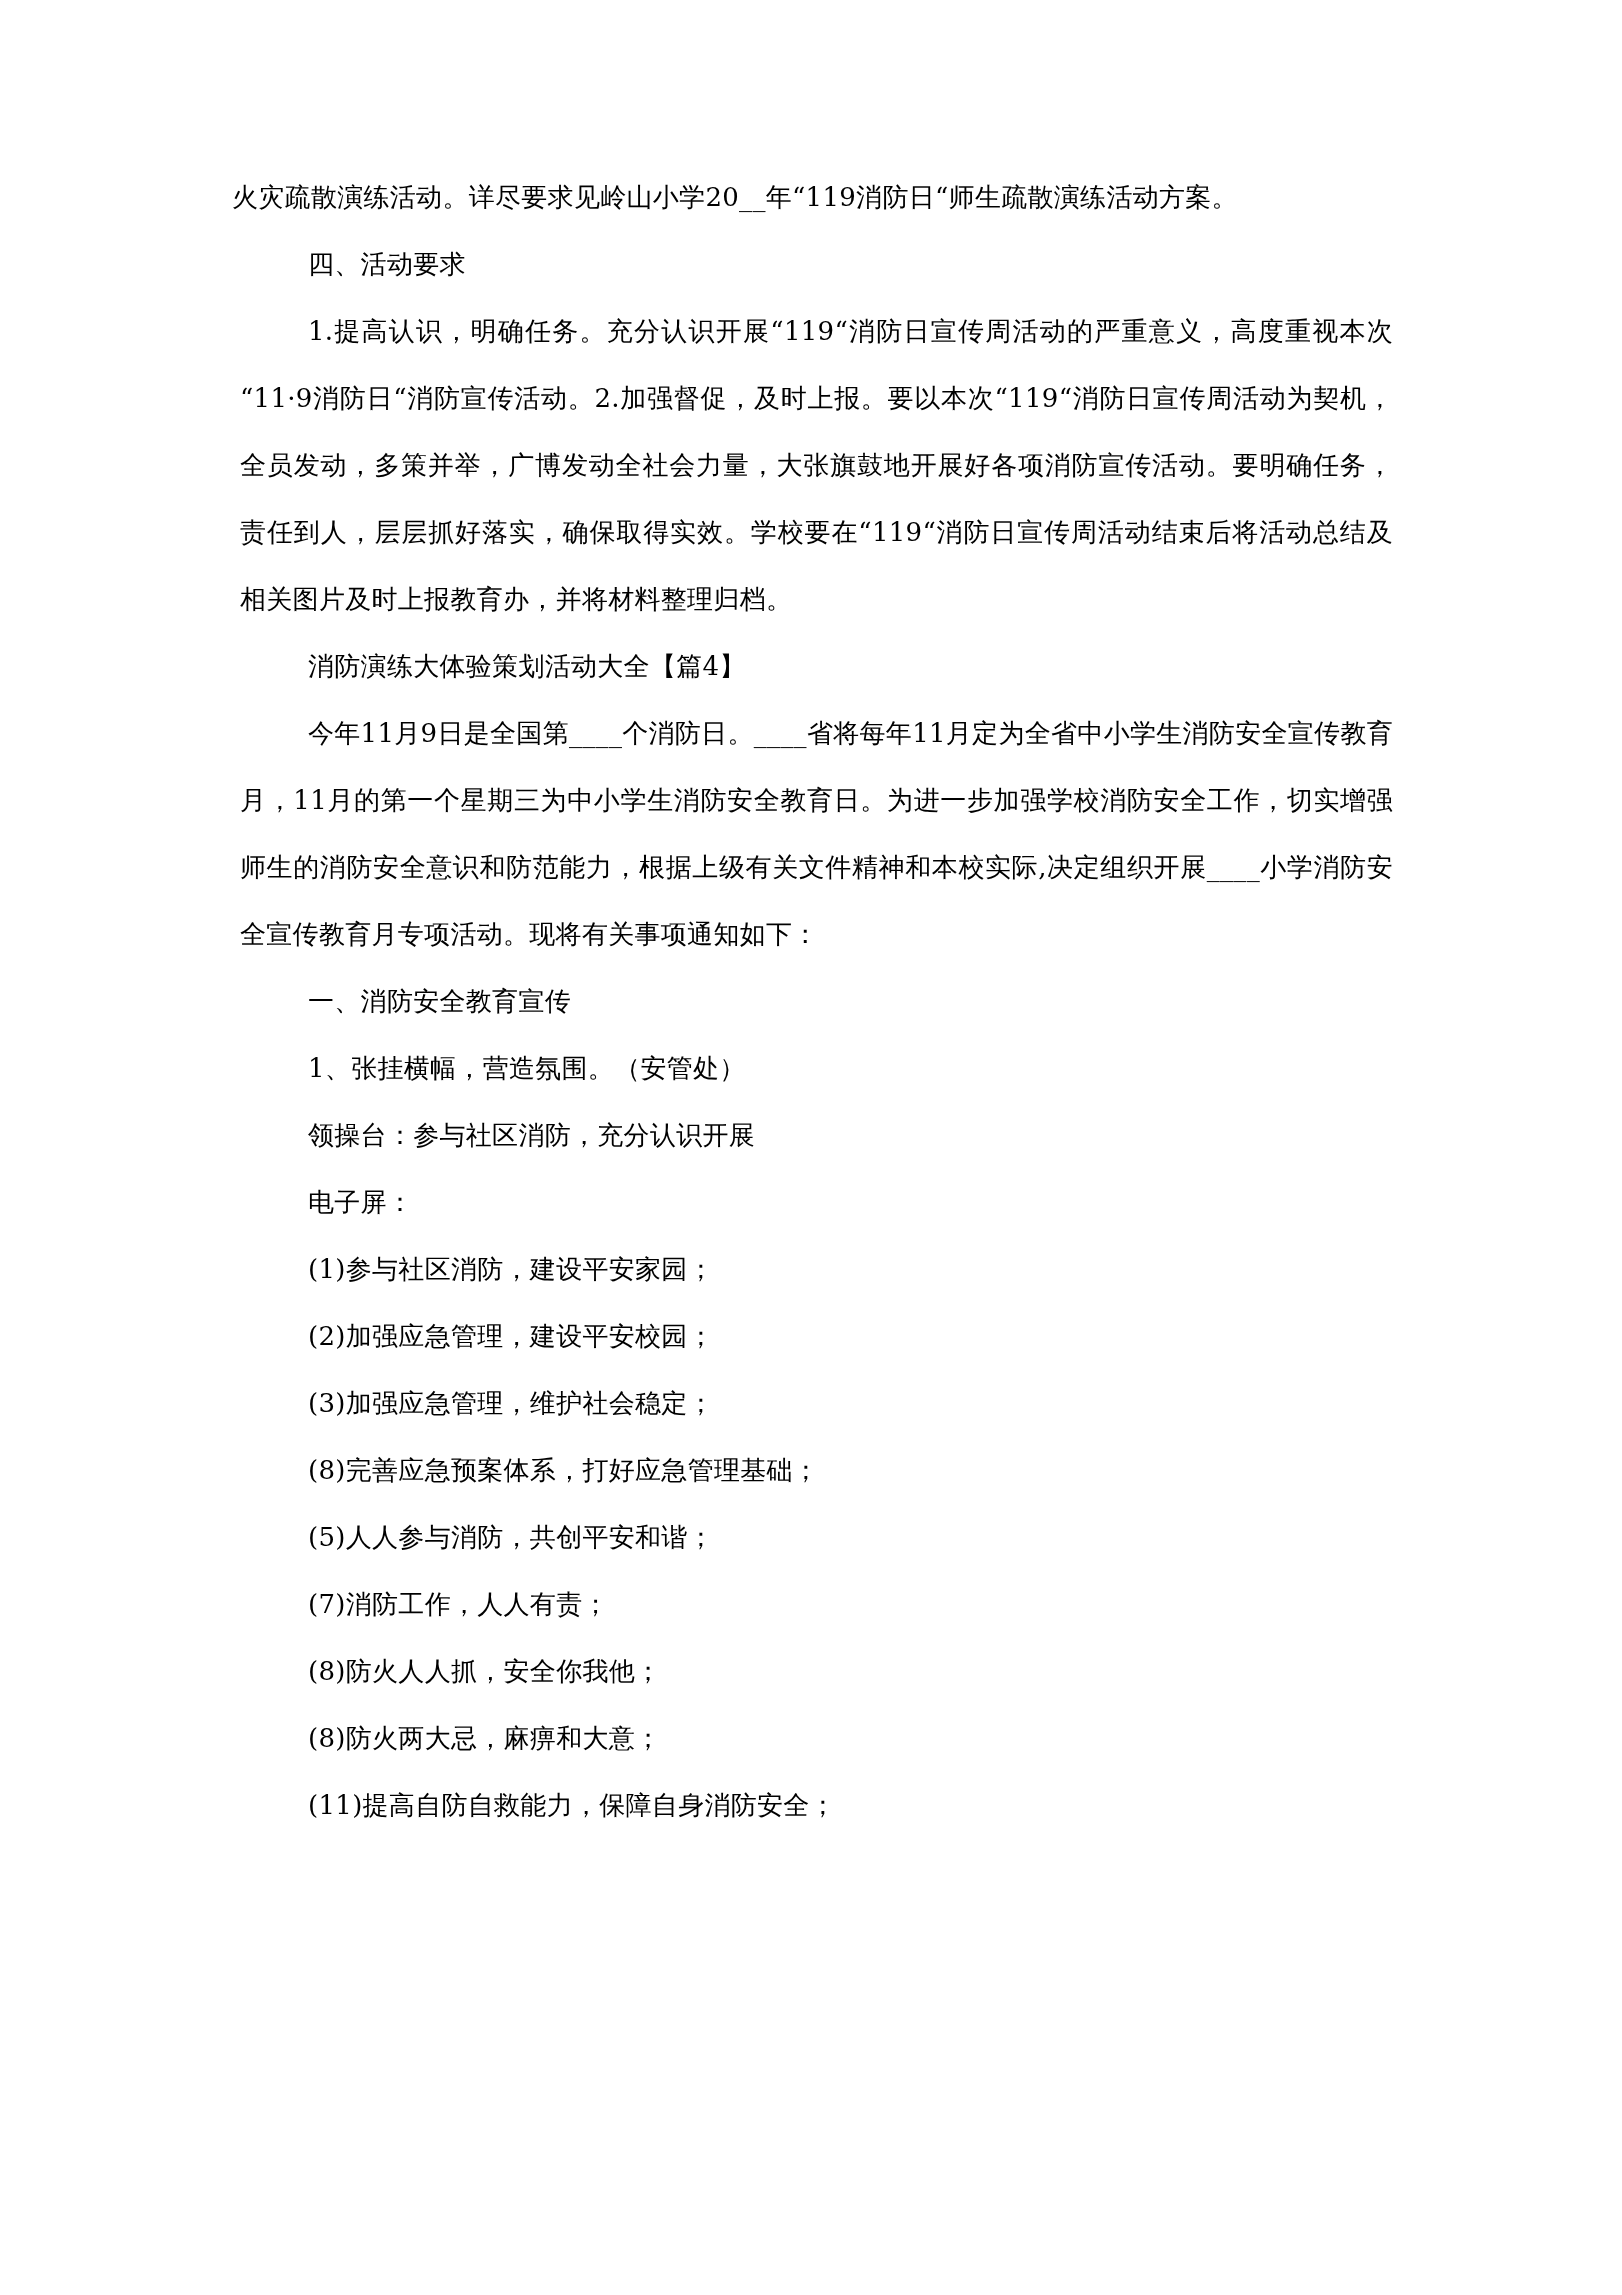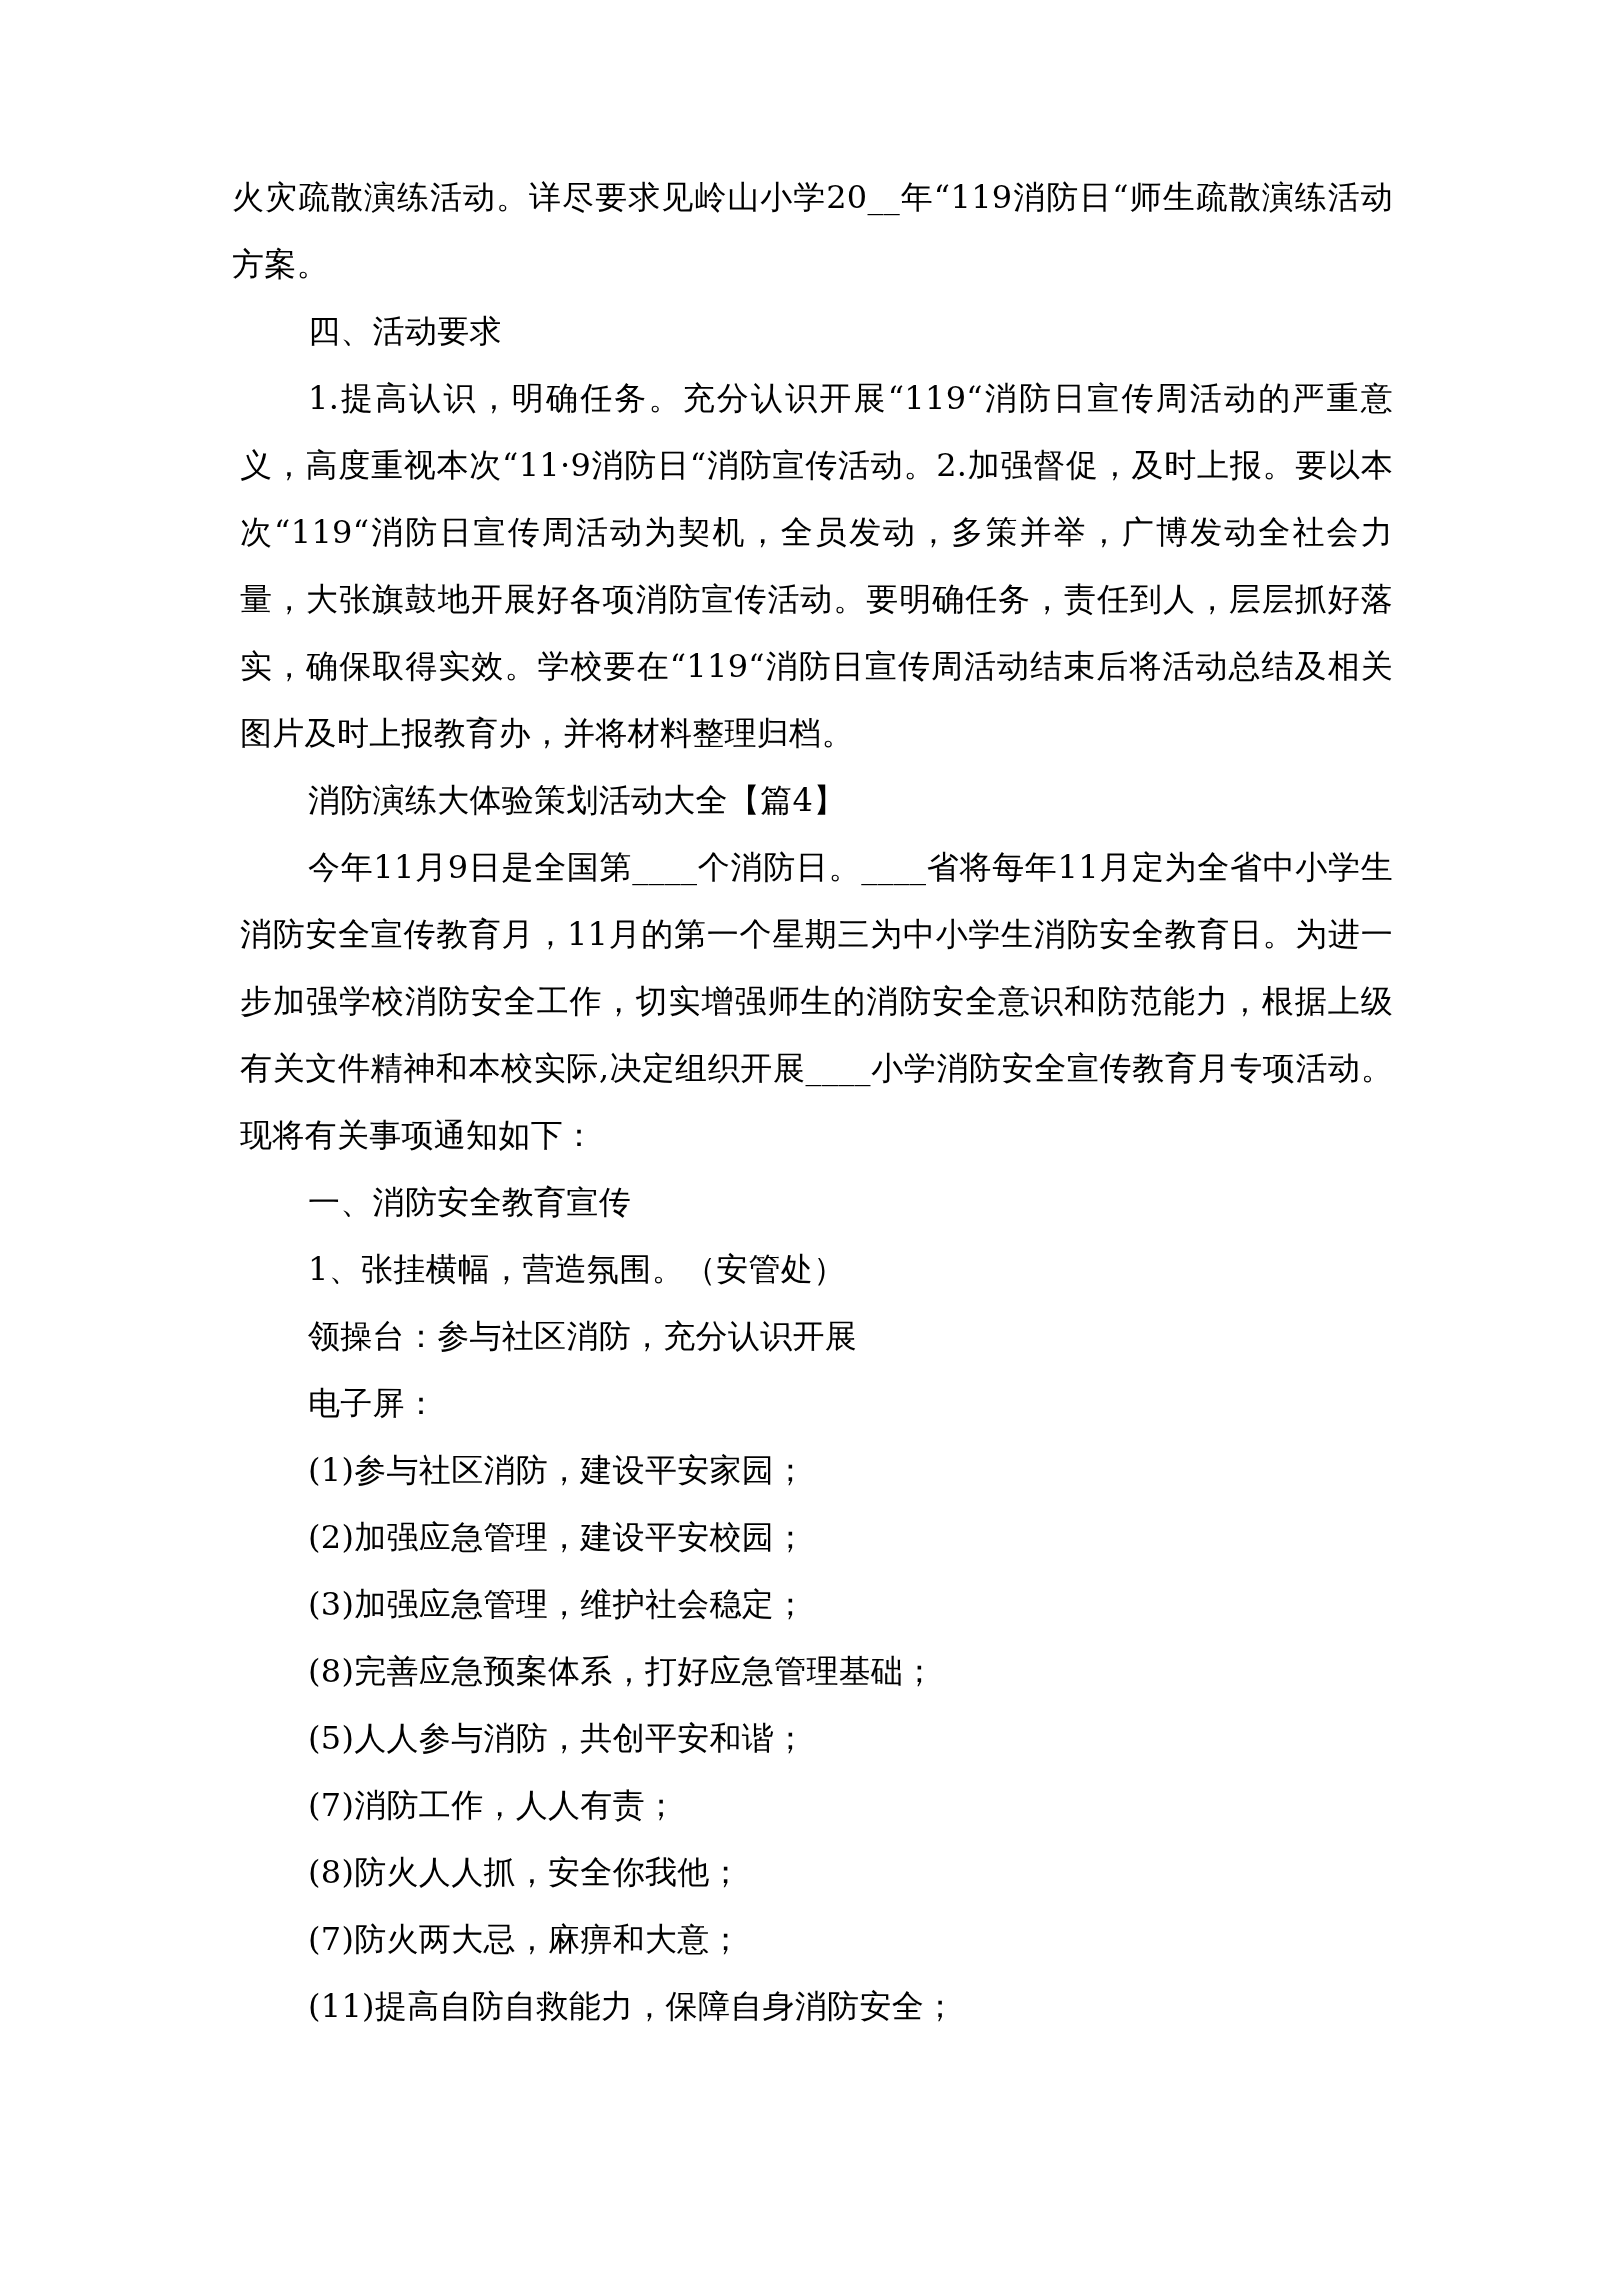--- a/index.html
+++ b/index.html
@@ -25,21 +25,21 @@
     box-sizing: border-box;
   }
   .content {
     position: absolute;
     left: 232px;
     top: 164px;
     width: 1161px;
   }
   p {
     margin: 0 0 0 0;
-    font-size: 32px;
+    font-size: 26px;
     line-height: 67px;
     text-align: justify;
     text-justify: inter-ideograph;
     letter-spacing: 0.3px;
   }
   p.indent {
     text-indent: 68px;
     margin-left: 8px;
   }
   p.noindent {
@@ -84,19 +84,19 @@
 
     <p class="indent list-item">(8)完善应急预案体系，打好应急管理基础；</p>
 
     <p class="indent list-item">(5)人人参与消防，共创平安和谐；</p>
 
 
     <p class="indent list-item">(7)消防工作，人人有责；</p>
 
     <p class="indent list-item">(8)防火人人抓，安全你我他；</p>
 
-    <p class="indent list-item">(7)防火两大忌，麻痹和大意；</p>
+    <p class="indent list-item">(8)防火两大忌，麻痹和大意；</p>
 
     <p class="indent list-item">(11)提高自防自救能力，保障自身消防安全；</p>
 
   </div>
 </div>
 
 
 </body></html>

